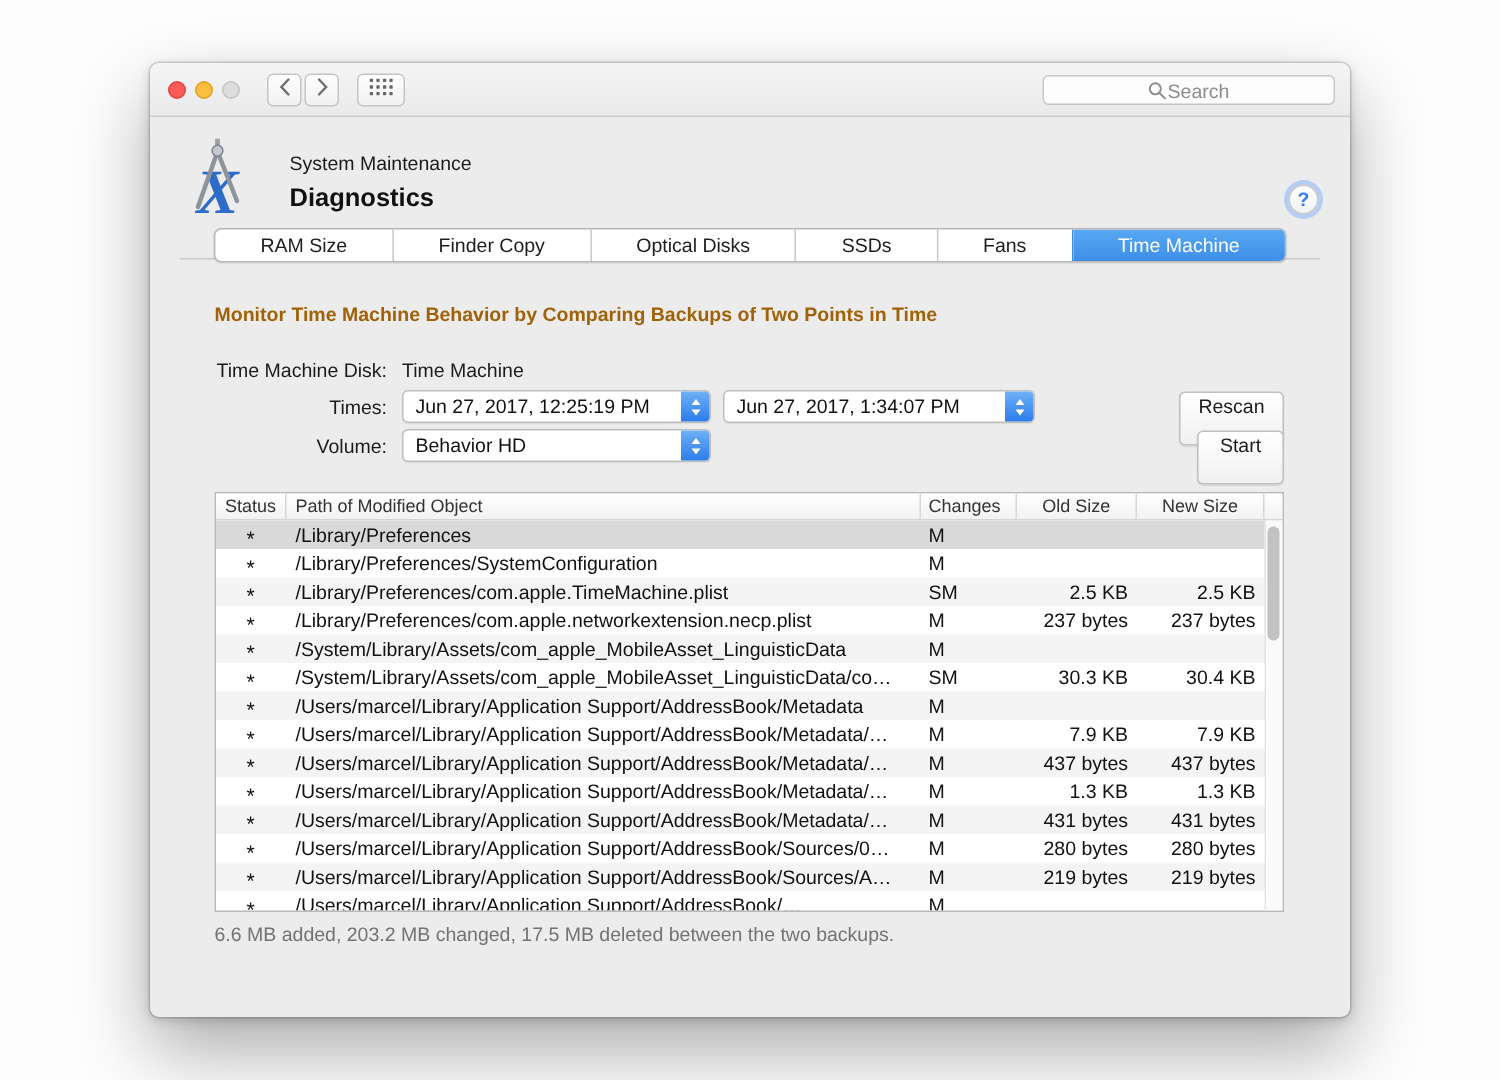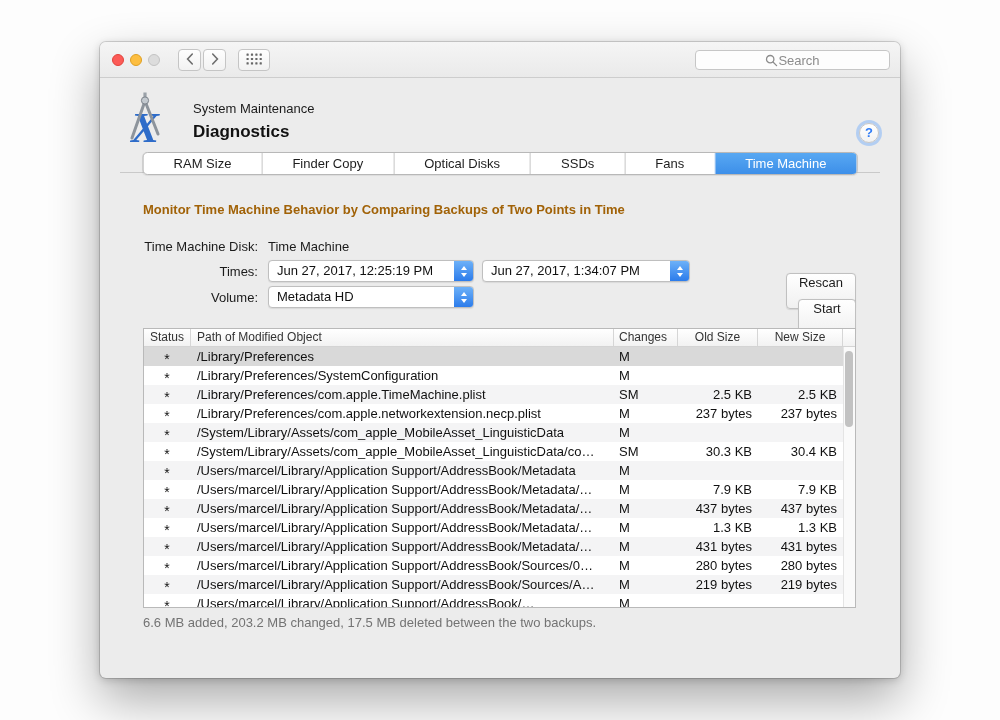--- a/index.html
+++ b/index.html
@@ -51,21 +51,21 @@
   .combo-text{position:absolute;left:8px;top:0;line-height:20px;font-size:13px;color:#111;white-space:nowrap;}
   .stepper{position:absolute;right:0;top:0;bottom:0;width:19px;border-radius:0 3px 3px 0;
            background:linear-gradient(#6db1f8,#2c7ceb);display:flex;flex-direction:column;
            align-items:center;justify-content:center;}
   .arr-up{width:0;height:0;border-left:3.5px solid transparent;border-right:3.5px solid transparent;
           border-bottom:4px solid #fff;margin-bottom:3px;}
   .arr-down{width:0;height:0;border-left:3.5px solid transparent;border-right:3.5px solid transparent;
             border-top:4px solid #fff;}
   .pushbtn{position:absolute;height:36px;box-sizing:border-box;background:linear-gradient(#ffffff,#f0f0f0);
            border:1px solid #c0c0c0;border-radius:4px;font-size:13px;color:#1c1c1c;text-align:center;
-           line-height:18px;box-shadow:0 0.5px 1px rgba(0,0,0,.1);margin-top:12px;}
+           line-height:18px;box-shadow:0 0.5px 1px rgba(0,0,0,.1);}
   
   .tablewrap{position:absolute;left:43px;top:286px;width:713px;height:280px;box-sizing:border-box;
              background:#fff;border:1px solid #b9b9b9;overflow:hidden;}
   .thead{display:flex;height:18px;box-sizing:border-box;background:linear-gradient(#ffffff,#f2f2f2);
          border-bottom:1px solid #d4d4d4;}
   .tcell{box-sizing:border-box;border-right:1px solid transparent;white-space:nowrap;}
   .c-status{flex:0 0 47px;text-align:center;}
   .c-path{flex:0 0 423px;padding-left:6px;overflow:hidden;}
   .c-changes{flex:0 0 64px;padding-left:5px;}
   .c-old{flex:0 0 80px;text-align:right;padding-right:5px;}
@@ -183,21 +183,21 @@
       <span class="combo-text">Jun 27, 2017, 1:34:07 PM</span>
       <span class="stepper">
           <i class="arr-up"></i>
           <i class="arr-down"></i>
         </span>
     </div>
     <div class="pushbtn" style="left:686px;top:219px;width:70px;">Rescan</div>
 
     <div class="flabel" style="top:248px;">Volume:</div>
     <div class="combo" style="left:168px;top:244px;width:206px;">
-      <span class="combo-text">Metadata HD</span>
+      <span class="combo-text">Behavior HD</span>
       <span class="stepper">
           <i class="arr-up"></i>
           <i class="arr-down"></i>
         </span>
     </div>
     <div class="pushbtn" style="left:698px;top:245px;width:58px;">Start</div>
 
     <div class="tablewrap">
       <div class="thead">
         <div class="tcell hcell c-status">Status</div>

